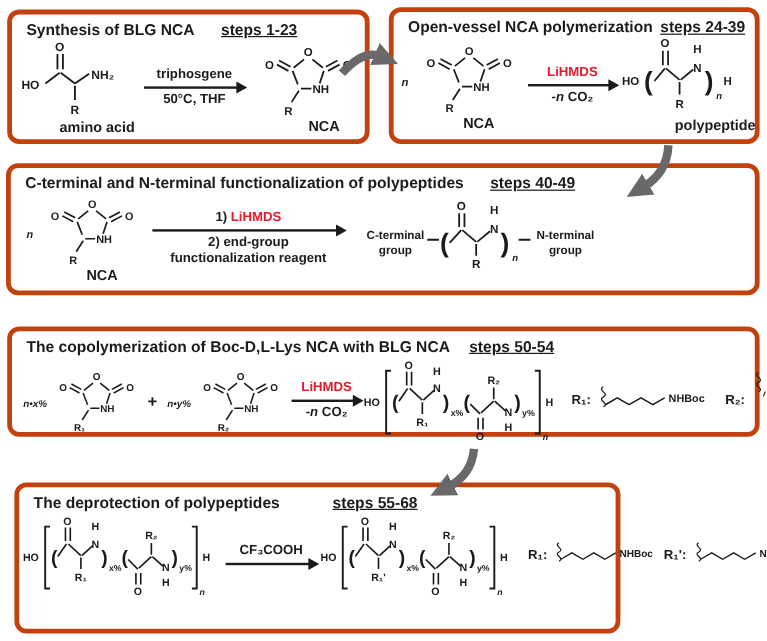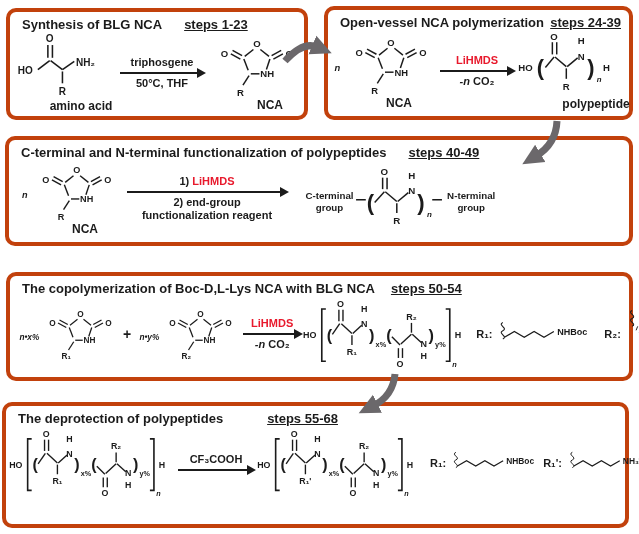--- a/index.html
+++ b/index.html
@@ -203,21 +203,21 @@
           <text x="130" y="49" class="paren">)</text>
           <text x="141" y="57" class="it sub">n</text>
           <line class="bd" x1="147" y1="37" x2="158" y2="37"></line>
           <text x="191" y="36" text-anchor="middle">N-terminal</text>
           <text x="191" y="50" text-anchor="middle">group</text>
         </svg>
       </div>
     </div>
   </div>
 
-  <div class="panel" style="left:6px;top:272px;width:627px;height:109px;">
+  <div class="panel" style="left:6px;top:272px;width:627px;height:92px;">
     <div class="hdr">
       <span>The copolymerization of Boc-D,L-Lys NCA with BLG NCA</span>
       <span class="steps" style="margin-left:16px">steps 50-54</span>
     </div>
     <div class="content" style="padding-left:2px;">
       <div class="struct">
         <svg width="110" height="57" viewBox="0 0 146 76">
           <text x="36" y="46" text-anchor="end" class="it">n•x%</text>
           <g transform="translate(34,0)">
             <text x="57" y="16" text-anchor="middle">O</text>
@@ -329,21 +329,21 @@
             <polygon class="bd" points="124,39 137,46.5 137,61.5 124,69 111,61.5 111,46.5"></polygon>
             <line class="bd" style="stroke-width:1.3" x1="124" y1="43.2" x2="133.4" y2="48.6"></line>
             <line class="bd" style="stroke-width:1.3" x1="133.4" y1="59.4" x2="124" y2="64.8"></line>
             <line class="bd" style="stroke-width:1.3" x1="114.6" y1="59.4" x2="114.6" y2="48.6"></line>
           </svg>
         </div>
       </div>
     </div>
   </div>
 
-  <div class="panel" style="left:2px;top:402px;width:627px;height:126px;">
+  <div class="panel" style="left:12px;top:402px;width:505px;height:126px;">
     <div class="hdr">
       <span>The deprotection of polypeptides</span>
       <span class="steps" style="margin-left:44px">steps 55-68</span>
     </div>
     <div class="content" style="padding-left:2px;">
       <div class="struct">
         <svg width="168" height="74" viewBox="0 0 208 92">
           <text x="1" y="52">HO</text>
           <polyline class="bk" points="29,16 24,16 24,80 29,80"></polyline>
           <text x="30" y="55" class="paren2">(</text>

